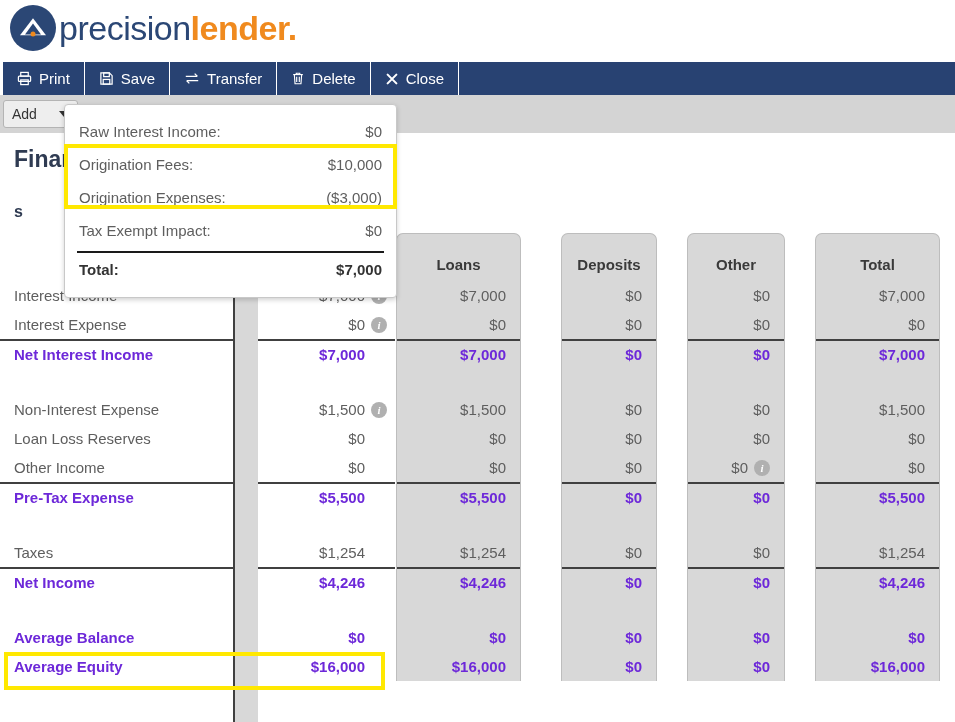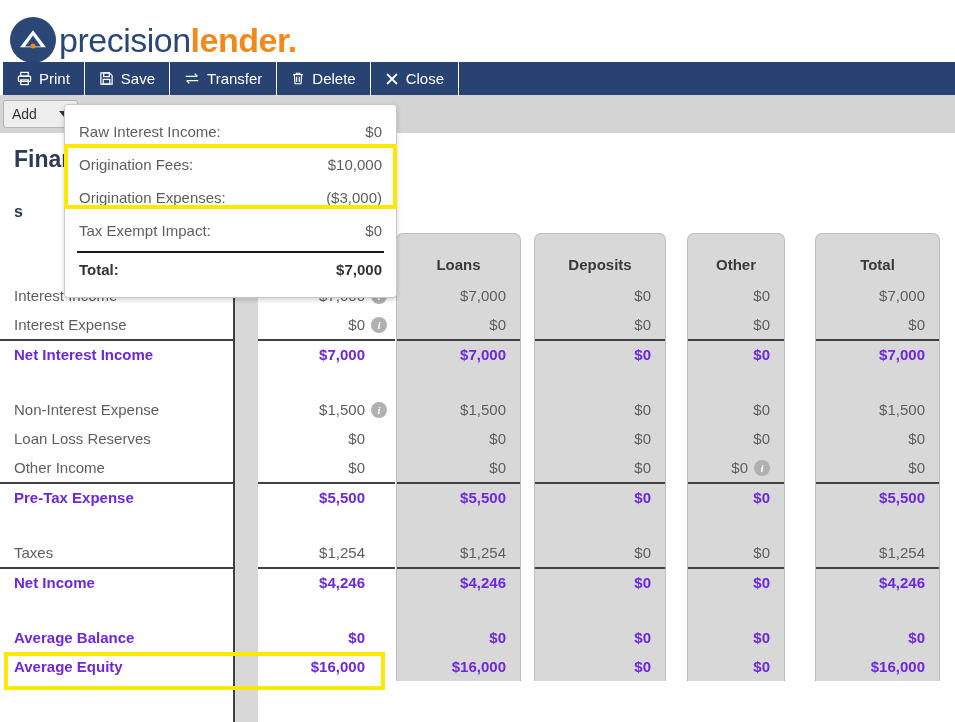--- a/index.html
+++ b/index.html
@@ -12,21 +12,21 @@
     position: relative;
     width: 955px;
     height: 722px;
     overflow: hidden;
     background: #ffffff;
   }
 
   
   .logo-bar {
     position: absolute;
-    left: 0; top: 12px;
+    left: 0; top: 0;
     width: 955px; height: 62px;
     background: #ffffff;
   }
   .logo-wrap {
     position: absolute;
     left: 10px; top: 5px;
     display: flex;
     align-items: center;
   }
   .logo-mark {
@@ -501,21 +501,21 @@
             <div class="cell spacer">&nbsp;</div>
             <div class="cell val shaded-pad bold">
               <span>$0</span>
             </div>
             <div class="cell val shaded-pad bold">
               <span>$16,000</span>
             </div>
           </div>
       </div>
 
-      <div class="col shaded" style="left:534px; width:132px;">
+      <div class="col shaded" style="left:561px; width:96px;">
         <div class="col-head">Deposits</div>
         <div class="cells" id="cells-deposits">
             <div class="cell val shaded-pad">
               <span>$0</span>
             </div>
             <div class="cell val shaded-pad">
               <span>$0</span>
             </div>
             <div class="cell val shaded-pad bold topline">
               <span>$0</span>

